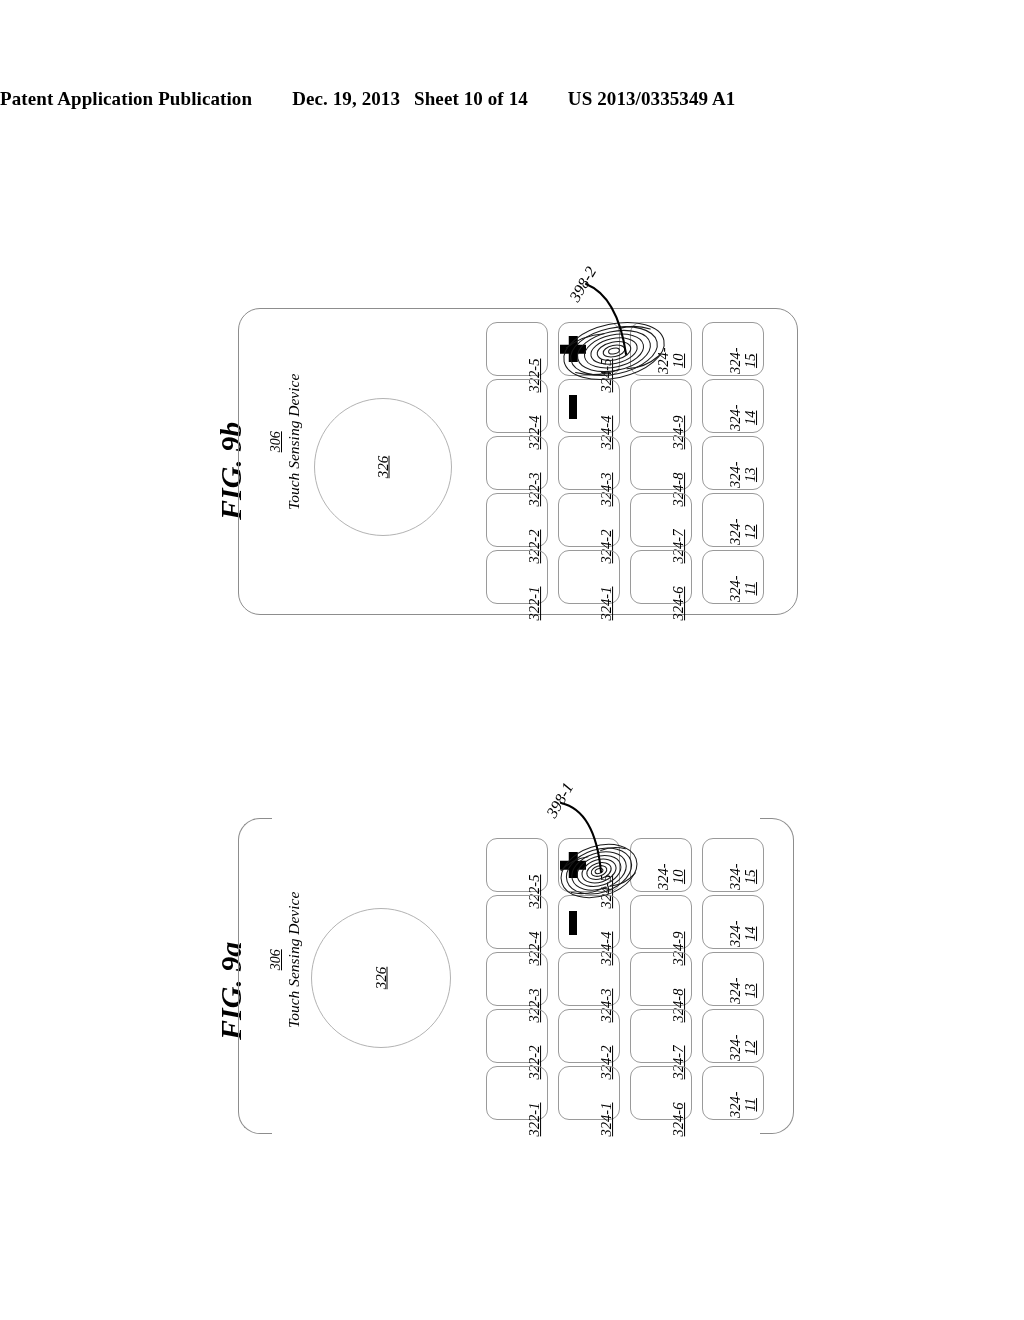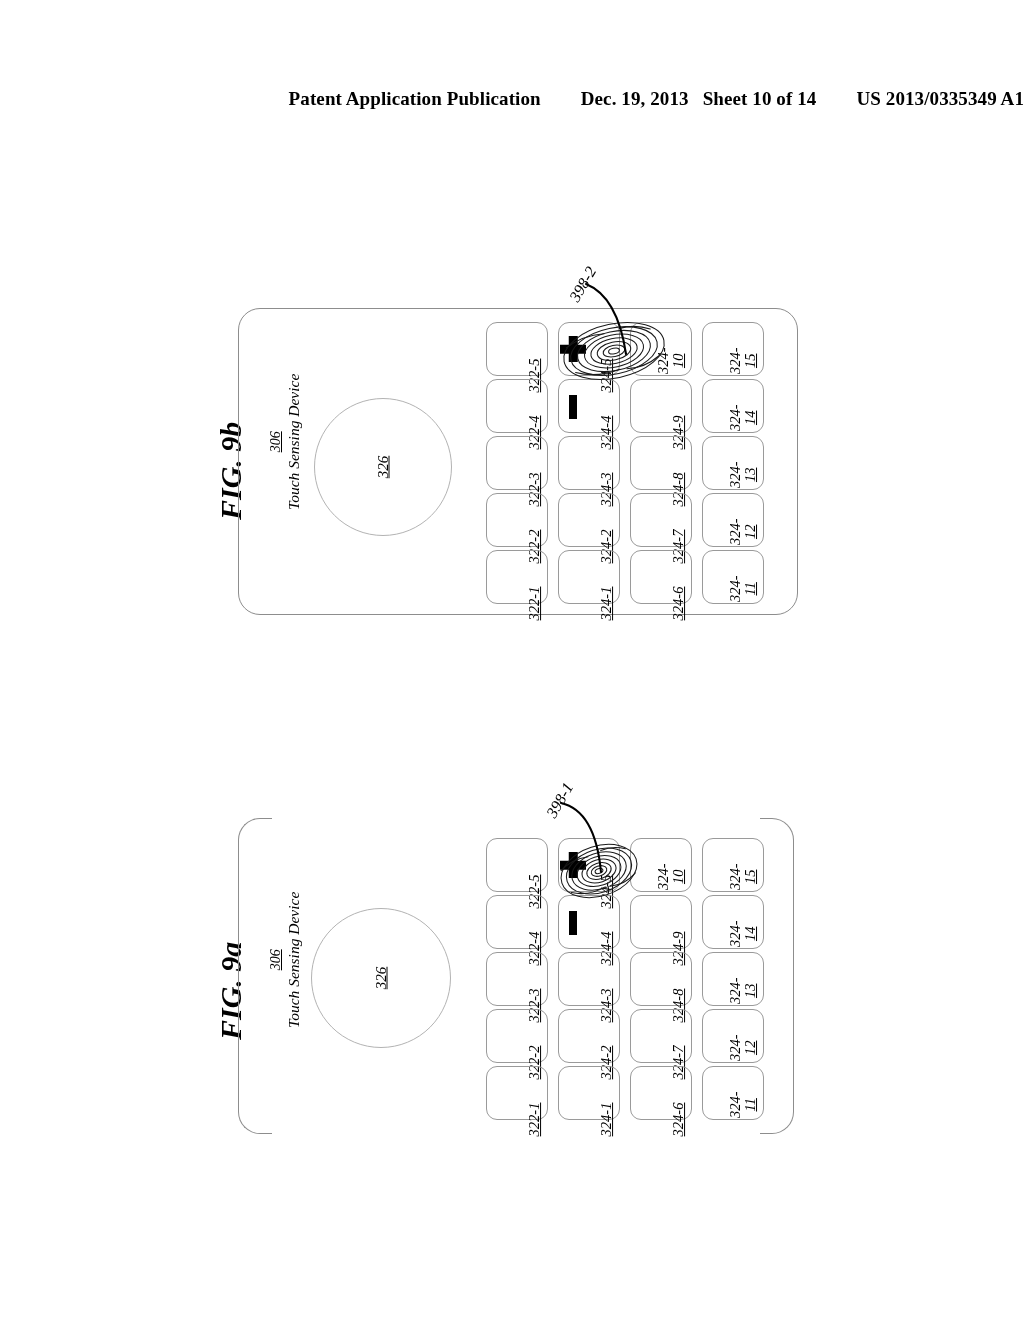--- a/index.html
+++ b/index.html
@@ -14,21 +14,21 @@
     font-family: "Liberation Serif", serif;
     overflow: hidden;
   }
 
   
   .page-header {
     position: absolute;
     top: 88px;
     left: 0;
     width: 1024px;
-    text-align: right;
+    text-align: left;
     font-family: "Liberation Serif", serif;
     font-weight: bold;
     font-size: 19px;
     color: #000;
     letter-spacing: 0.1px;
     white-space: nowrap;
   }
   .page-header .hdr-seg { display: inline-block; vertical-align: baseline; }
   .hdr-gap-1 { display: inline-block; width: 40px; }
   .hdr-gap-2 { display: inline-block; width: 14px; }

